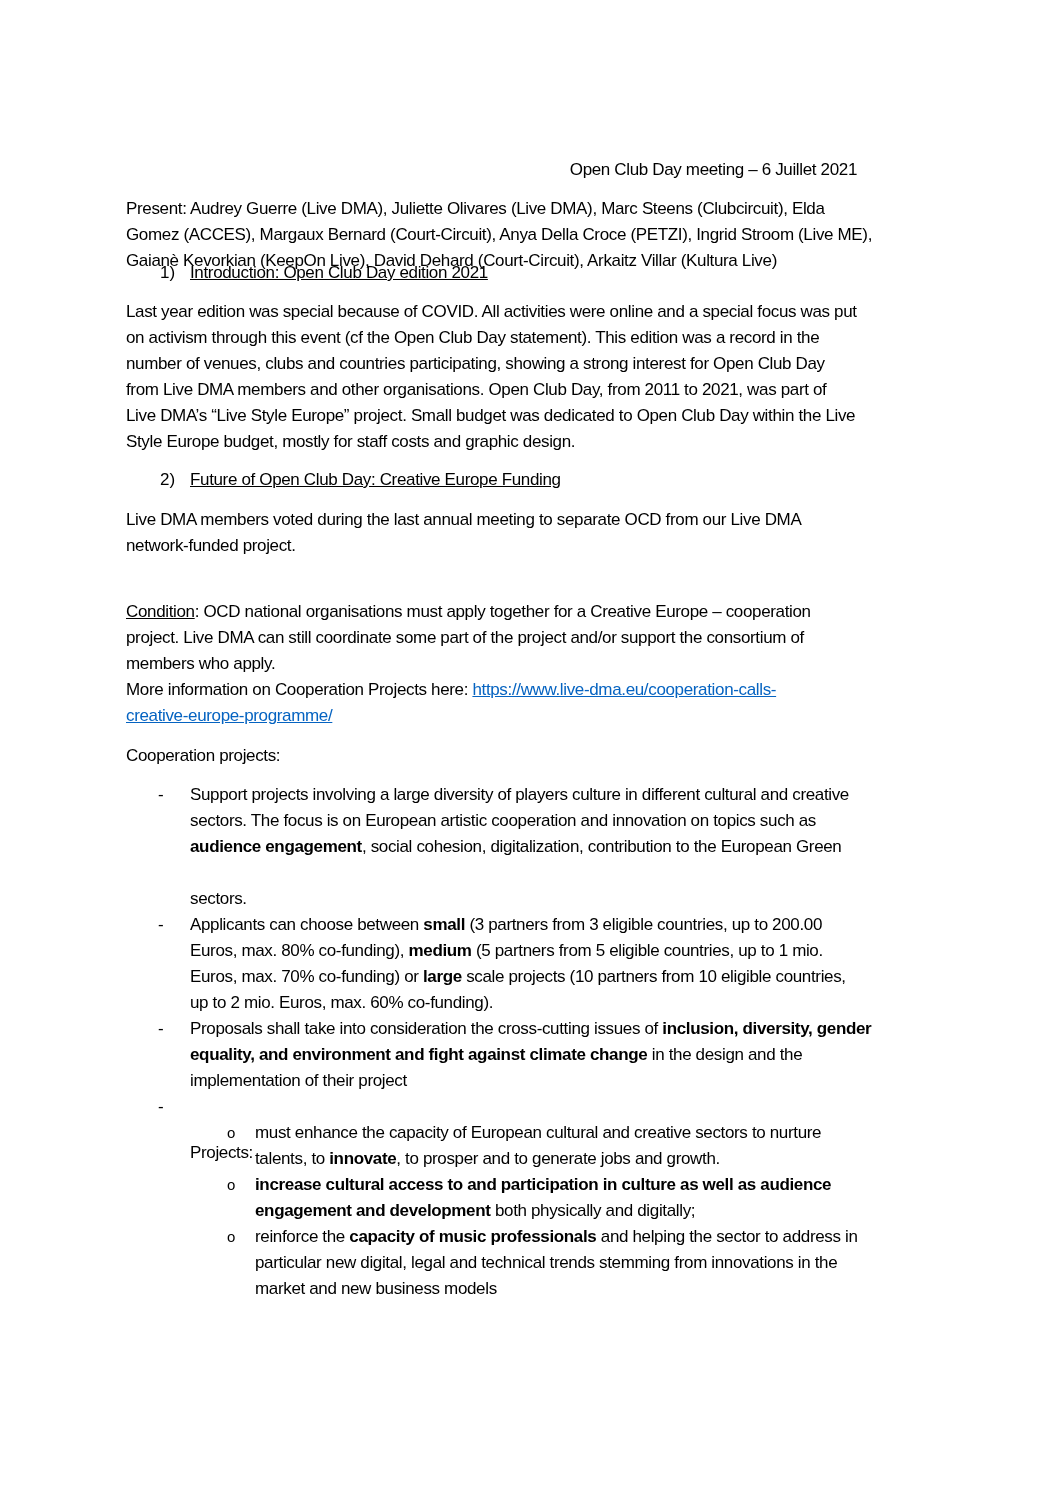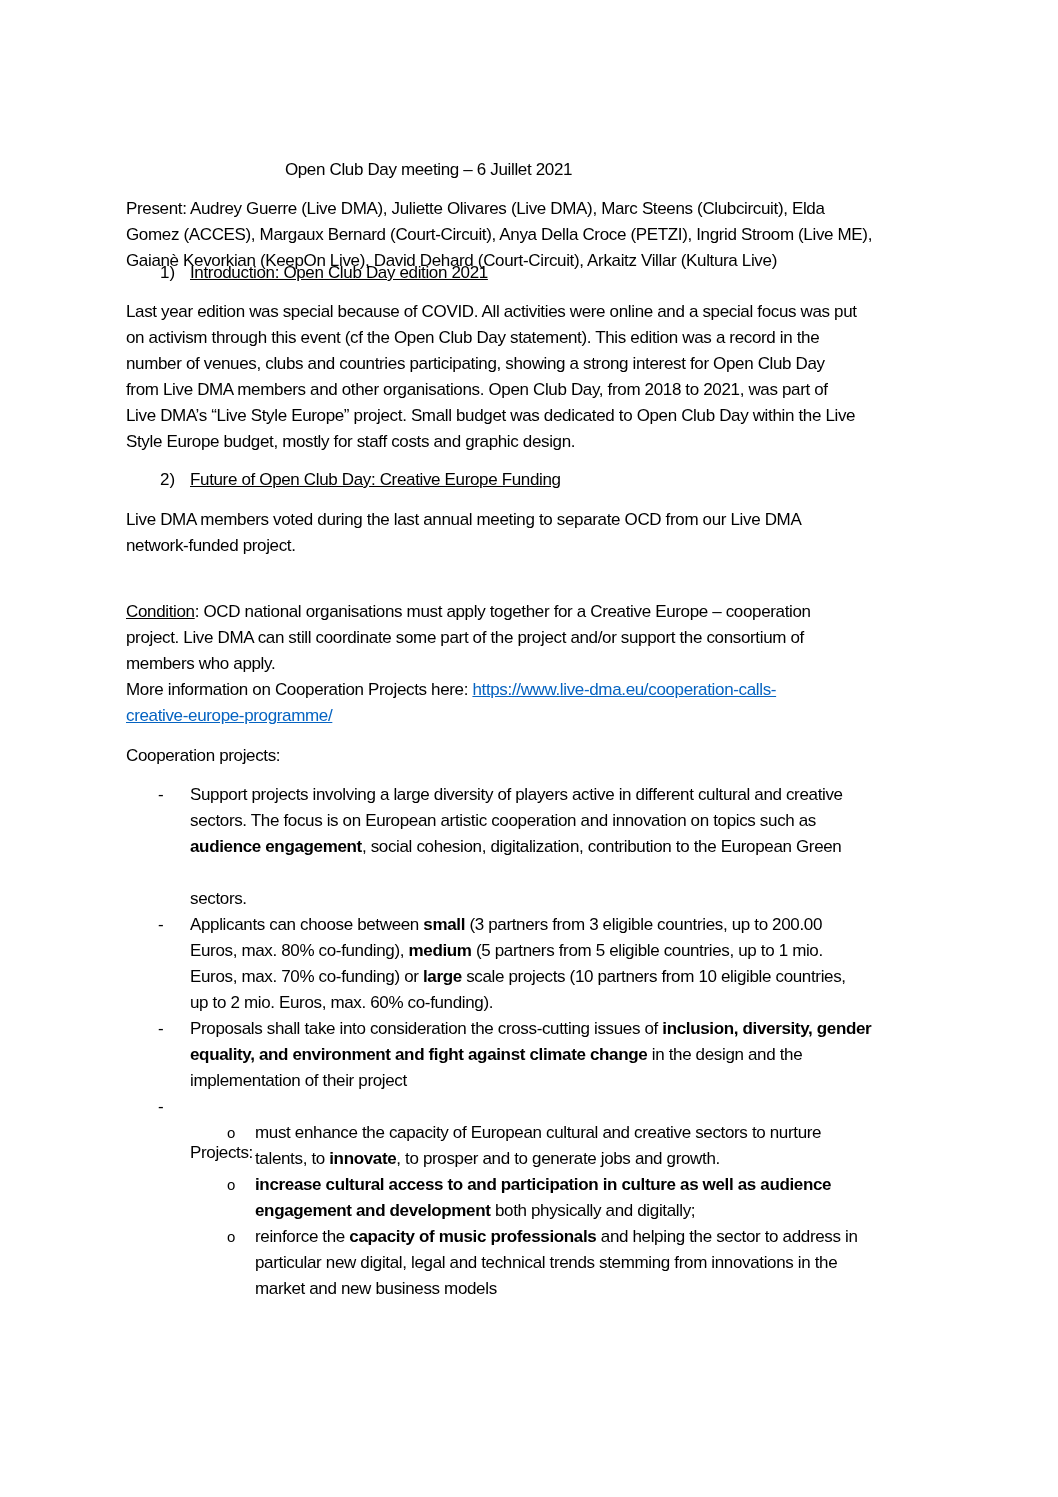--- a/index.html
+++ b/index.html
@@ -1,20 +1,20 @@
 <!DOCTYPE html>
 <html><head>
 <meta charset="utf-8">
 <style>
   html, body { margin: 0; padding: 0; background: #ffffff; }
   body { width: 1058px; height: 1497px; position: relative; overflow: hidden;
          font-family: "Liberation Sans", sans-serif; color: #000; }
   .page { position: absolute; left: 0; top: 0; width: 1058px; height: 1497px; background: #fff; }
   .line { position: absolute; left: 126px; font-size: 17px; line-height: 26px; white-space: nowrap; letter-spacing: -0.35px; }
-  .title { left: 0; width: 857px; text-align: center; top: 157px; }
+  .title { left: 0; width: 857px; text-align: right; top: 157px; }
   .u { text-decoration: underline; }
   .b { font-weight: bold; }
   .link { color: #0563c1; text-decoration: underline; }
   .num { position: absolute; font-size: 17px; line-height: 26px; }
   .dash { position: absolute; left: 158px; font-size: 17px; line-height: 26px; }
   .circ { position: absolute; left: 227px; font-size: 15px; line-height: 26px; }
   .b1 { left: 190px; }
   .b2 { left: 255px; }
 </style>
 </head>
@@ -27,40 +27,40 @@
   <div class="line" style="top:196px">Present: Audrey Guerre (Live DMA), Juliette Olivares (Live DMA), Marc Steens (Clubcircuit), Elda</div>
   <div class="line" style="top:248px">Gaianè Kevorkian (KeepOn Live), David Dehard (Court-Circuit), Arkaitz Villar (Kultura Live)</div>
   <div class="line" style="top:222px">Gomez (ACCES), Margaux Bernard (Court-Circuit), Anya Della Croce (PETZI), Ingrid Stroom (Live ME),</div>
 
   <span class="num" style="left:160px; top:260px">1)</span>
   <div class="line u" style="left:190px; top:260px">Introduction: Open Club Day edition 2021</div>
 
   <div class="line" style="top:299px">Last year edition was special because of COVID. All activities were online and a special focus was put</div>
   <div class="line" style="top:325px">on activism through this event (cf the Open Club Day statement). This edition was a record in the</div>
   <div class="line" style="top:351px">number of venues, clubs and countries participating, showing a strong interest for Open Club Day</div>
-  <div class="line" style="top:377px">from Live DMA members and other organisations. Open Club Day, from 2018 to 2021, was part of</div>
+  <div class="line" style="top:377px">from Live DMA members and other organisations. Open Club Day, from 2011 to 2021, was part of</div>
   <div class="line" style="top:403px">Live DMA’s “Live Style Europe” project. Small budget was dedicated to Open Club Day within the Live</div>
   <div class="line" style="top:429px">Style Europe budget, mostly for staff costs and graphic design.</div>
 
   <span class="num" style="left:160px; top:467px">2)</span>
   <div class="line" style="top:507px">Live DMA members voted during the last annual meeting to separate OCD from our Live DMA</div>
 
   <div class="line u" style="left:190px; top:467px">Future of Open Club Day: Creative Europe Funding</div>
   <div class="line" style="top:533px">network-funded project.</div>
 
   <div class="line" style="top:599px"><span class="u">Condition</span><span>: OCD national organisations must apply together for a Creative Europe – cooperation</span></div>
   <div class="line" style="top:625px">project. Live DMA can still coordinate some part of the project and/or support the consortium of</div>
   <div class="line" style="top:651px">members who apply.</div>
   <div class="line" style="top:677px"><span>More information on Cooperation Projects here: </span><span class="link">https://www.live-dma.eu/cooperation-calls-</span></div>
   <div class="line" style="top:703px"><span class="link">creative-europe-programme/</span></div>
 
   <div class="line" style="top:743px">Cooperation projects:</div>
 
   <span class="dash" style="top:782px">-</span>
-  <div class="line b1" style="top:782px">Support projects involving a large diversity of players active in different cultural and creative</div>
+  <div class="line b1" style="top:782px">Support projects involving a large diversity of players culture in different cultural and creative</div>
   <div class="line b1" style="top:808px">sectors. The focus is on European artistic cooperation and innovation on topics such as</div>
   <div class="line b1" style="top:834px"><span class="b">audience engagement</span><span>, social cohesion, digitalization, contribution to the European Green</span></div>
   <div class="line b1" style="top:886px">sectors.</div>
 
   <span class="dash" style="top:912px">-</span>
   <div class="line b1" style="top:912px"><span>Applicants can choose between </span><span class="b">small</span><span> (3 partners from 3 eligible countries, up to 200.00</span></div>
   <div class="line b1" style="top:938px"><span>Euros, max. 80% co-funding), </span><span class="b">medium</span><span> (5 partners from 5 eligible countries, up to 1 mio.</span></div>
   <div class="line b1" style="top:964px"><span>Euros, max. 70% co-funding) or </span><span class="b">large</span><span> scale projects (10 partners from 10 eligible countries,</span></div>
   <div class="line b1" style="top:990px">up to 2 mio. Euros, max. 60% co-funding).</div>
 

